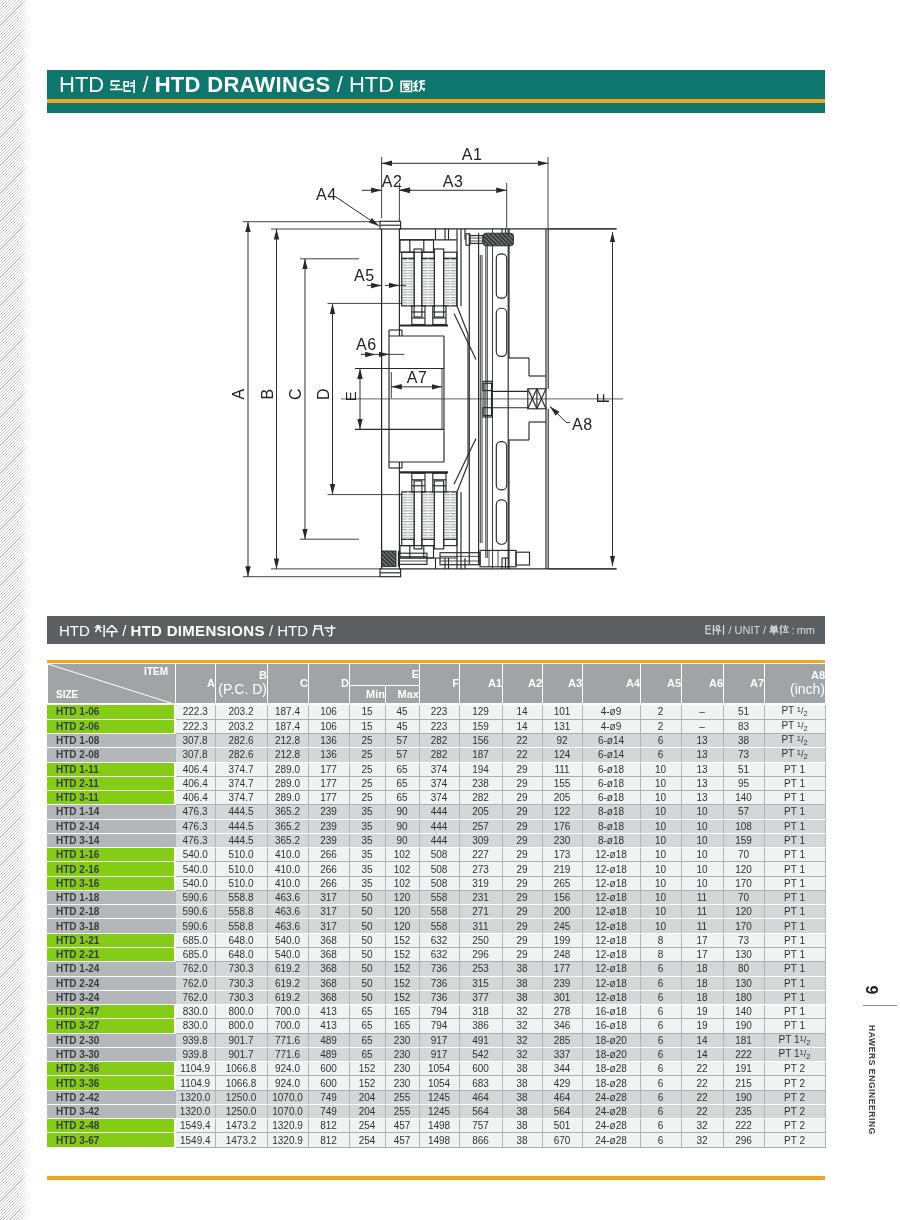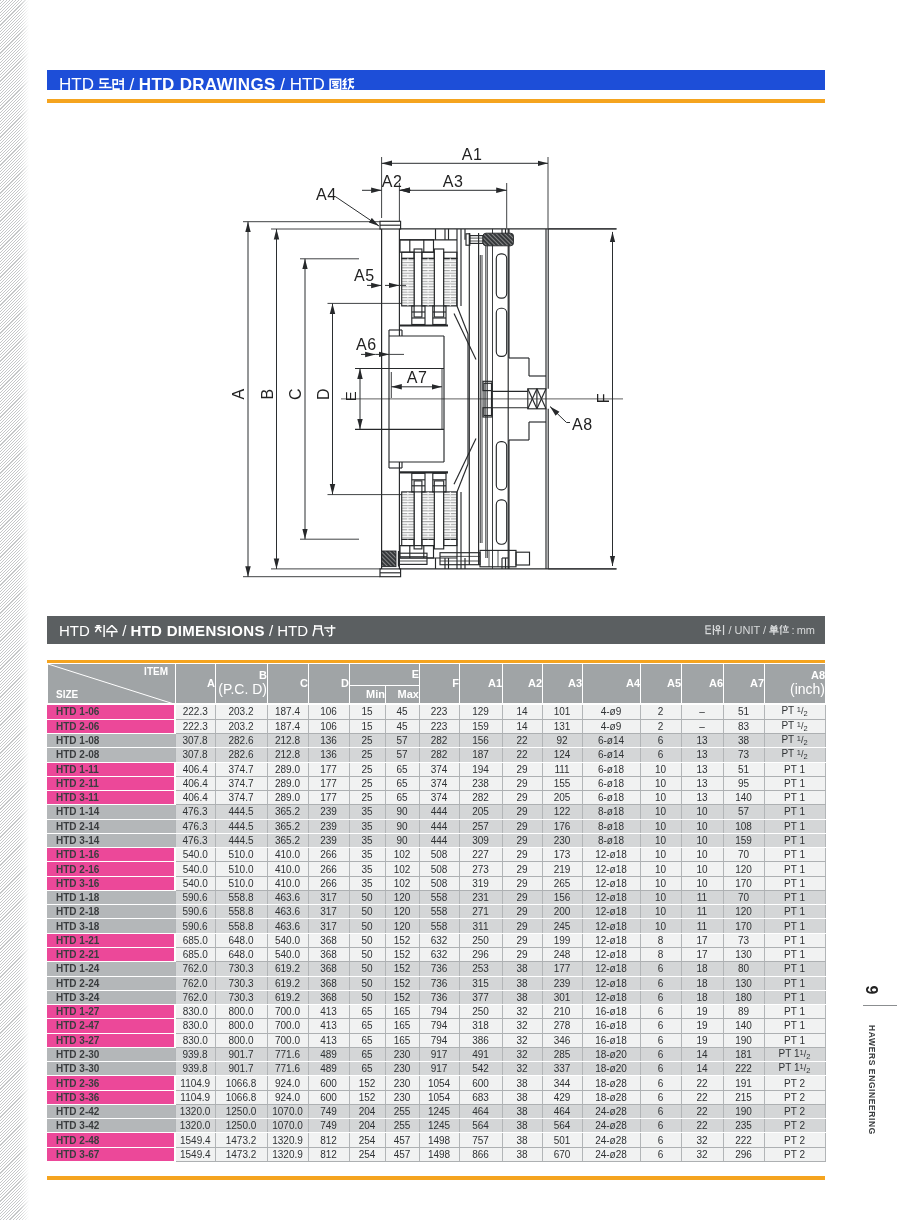--- a/index.html
+++ b/index.html
@@ -4,22 +4,22 @@
 html,body{margin:0;padding:0;background:#fff;}
 body{width:900px;height:1220px;position:relative;overflow:hidden;
   font-family:"Liberation Sans",sans-serif;-webkit-font-smoothing:antialiased;}
 .abs{position:absolute;}
 
 #band{left:0;top:0;width:30px;height:1220px;
  background:repeating-linear-gradient(135deg,#c5c7c8 0,#c5c7c8 .8px,#ffffff .8px,#ffffff 2.2px);}
 #bandfade{left:19px;top:0;width:12px;height:1220px;
  background:linear-gradient(90deg,rgba(255,255,255,0),#ffffff 85%);}
 
-#h1bar{left:47px;top:70px;width:778px;height:20px;background:#1d4ed8;color:#fff;
- font-size:17px;line-height:30px;white-space:nowrap;}
+#h1bar{left:47px;top:70px;width:778px;height:43px;background:#0f766e;color:#fff;
+ font-size:22px;line-height:30px;white-space:nowrap;}
 #h1bar .pad{padding-left:12px;}
 #h1bar b{font-weight:bold;letter-spacing:0.3px;}
 #h1or{left:47px;top:99px;width:778px;height:4px;background:#f5a41f;}
 
 #h2bar{left:47px;top:616px;width:778px;height:28px;background:#5b5f61;color:#fff;
  font-size:15px;line-height:29px;white-space:nowrap;}
 #h2bar .pad{padding-left:12px;}
 #h2bar b{font-weight:bold;letter-spacing:0.3px;}
 #h2bar .un{position:absolute;right:10px;top:0;font-size:11px;color:#d8dadb;letter-spacing:0;}
 #h2or{left:47px;top:660px;width:778px;height:3px;background:#f5a41f;}
@@ -30,21 +30,21 @@
 #tbody{left:47px;top:705px;}
 td,th{box-sizing:border-box;overflow:hidden;}
 #thead tr:first-child th{height:22px;}
 #thead tr+tr th{height:18px;}
 #thead th{background:#a0a4a6;color:#fff;font-size:11px;font-weight:bold;
  border:1px solid #fff;text-align:right;padding:0;line-height:1.05;}
 #thead .small{font-size:14px;font-weight:normal;}
 #tbody td{font-size:10px;color:#2f3234;text-align:center;padding:0;height:14.27px;
  border-right:1px solid #b2b5b7;border-bottom:1px solid #adb0b2;background:#f1f2f2;}
 #tbody tr.g td{background:#d4d6d7;border-bottom:1px solid #fff;border-right:1px solid #b2b5b7;}
-#tbody td.sz{background:#ec4899;color:#3a3d3f;font-weight:bold;text-align:left;
+#tbody td.sz{background:#84cc16;color:#3a3d3f;font-weight:bold;text-align:left;
  padding-left:9px;border-bottom:1px solid #fff;border-right:2px solid #fff;}
 #tbody tr.g td.sz{background:#b4b7b9;}
 .fr{font-size:9px;}
 .fn{vertical-align:2px;font-size:7.5px;}
 .fd{vertical-align:-2px;font-size:7.5px;}
 
 #pgnum{left:858px;top:977px;width:26px;height:26px;}
 #pgline{left:863px;top:1005px;width:34px;height:1px;background:#8b8e90;}
 #vert{left:857px;top:1025px;width:20px;height:200px;color:#3a3d3f;font-size:8.5px;
  font-weight:bold;letter-spacing:0.6px;white-space:nowrap;
@@ -928,38 +928,20 @@
         <td>377</td>
         <td>38</td>
         <td>301</td>
         <td>12-ø18</td>
         <td>6</td>
         <td>18</td>
         <td>180</td>
         <td>PT 1</td>
       </tr>
 <tr>
-        <td class="sz">HTD 1-27</td>
-        <td>830.0</td>
-        <td>800.0</td>
-        <td>700.0</td>
-        <td>413</td>
-        <td>65</td>
-        <td>165</td>
-        <td>794</td>
-        <td>250</td>
-        <td>32</td>
-        <td>210</td>
-        <td>16-ø18</td>
-        <td>6</td>
-        <td>19</td>
-        <td>89</td>
-        <td>PT 1</td>
-      </tr>
-<tr>
         <td class="sz">HTD 2-47</td>
         <td>830.0</td>
         <td>800.0</td>
         <td>700.0</td>
         <td>413</td>
         <td>65</td>
         <td>165</td>
         <td>794</td>
         <td>318</td>
         <td>32</td>

